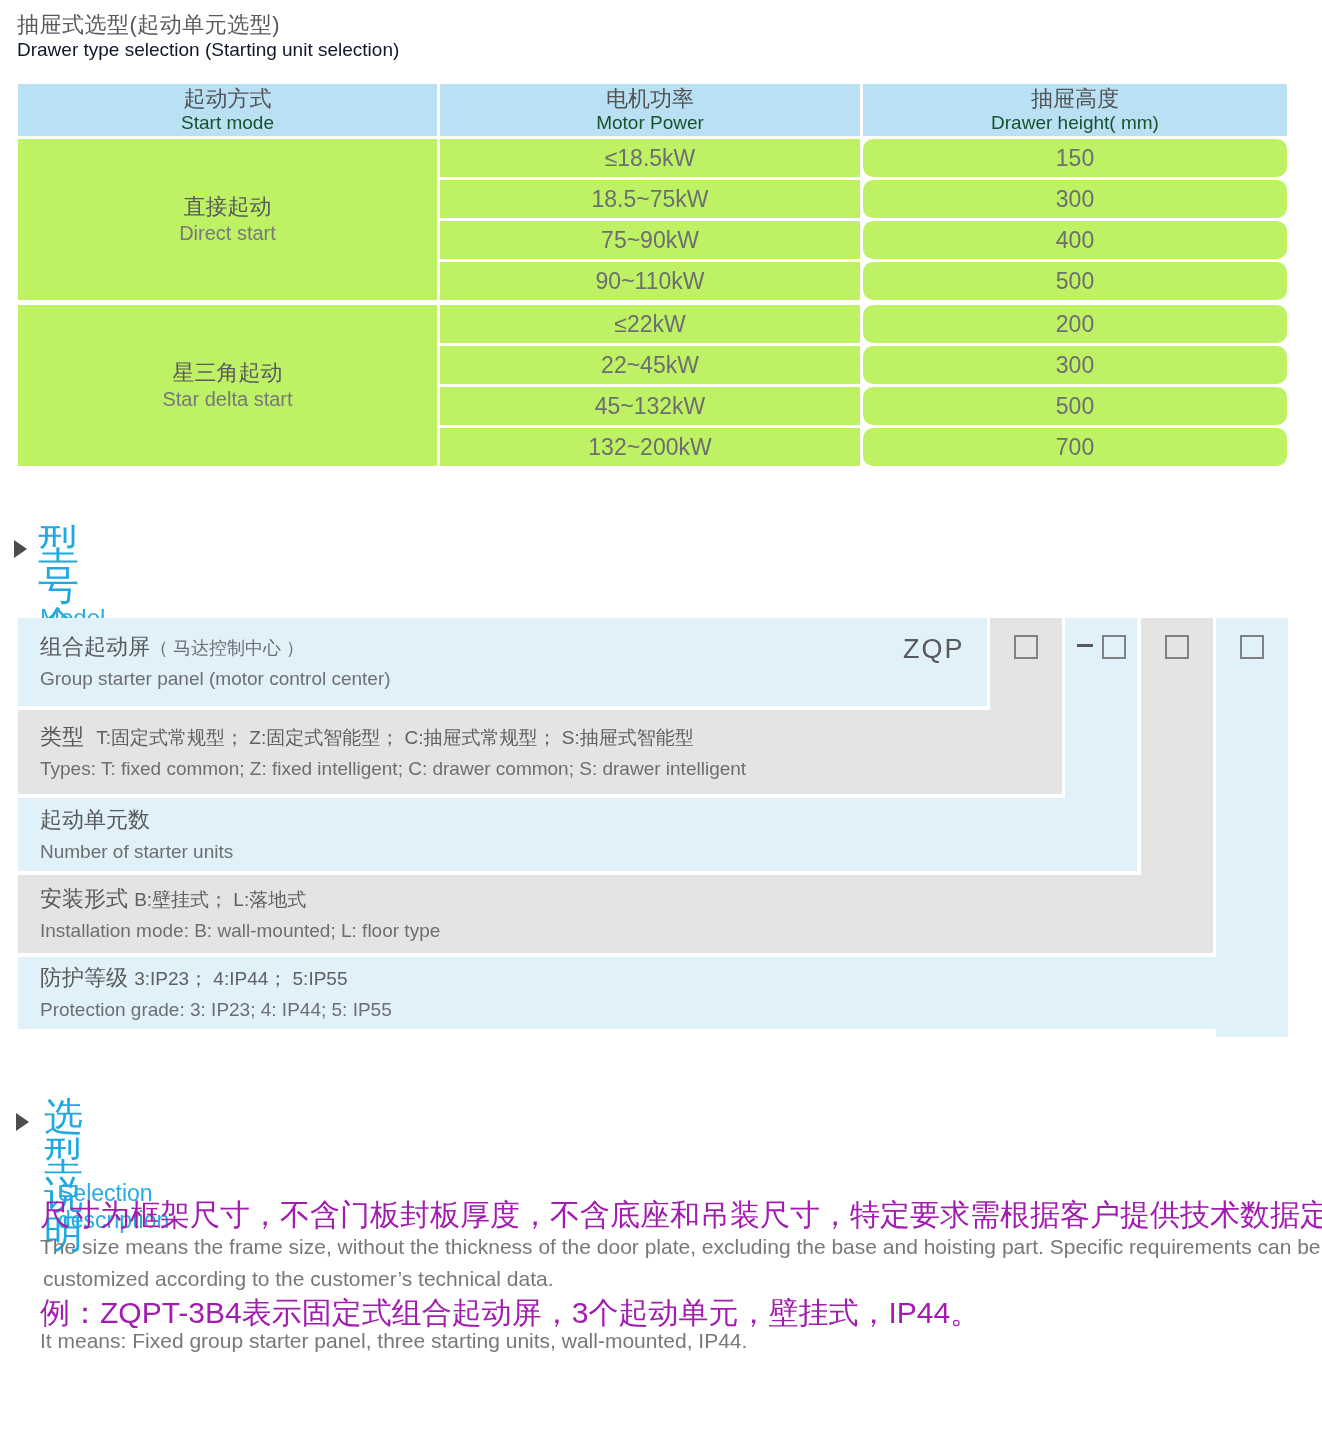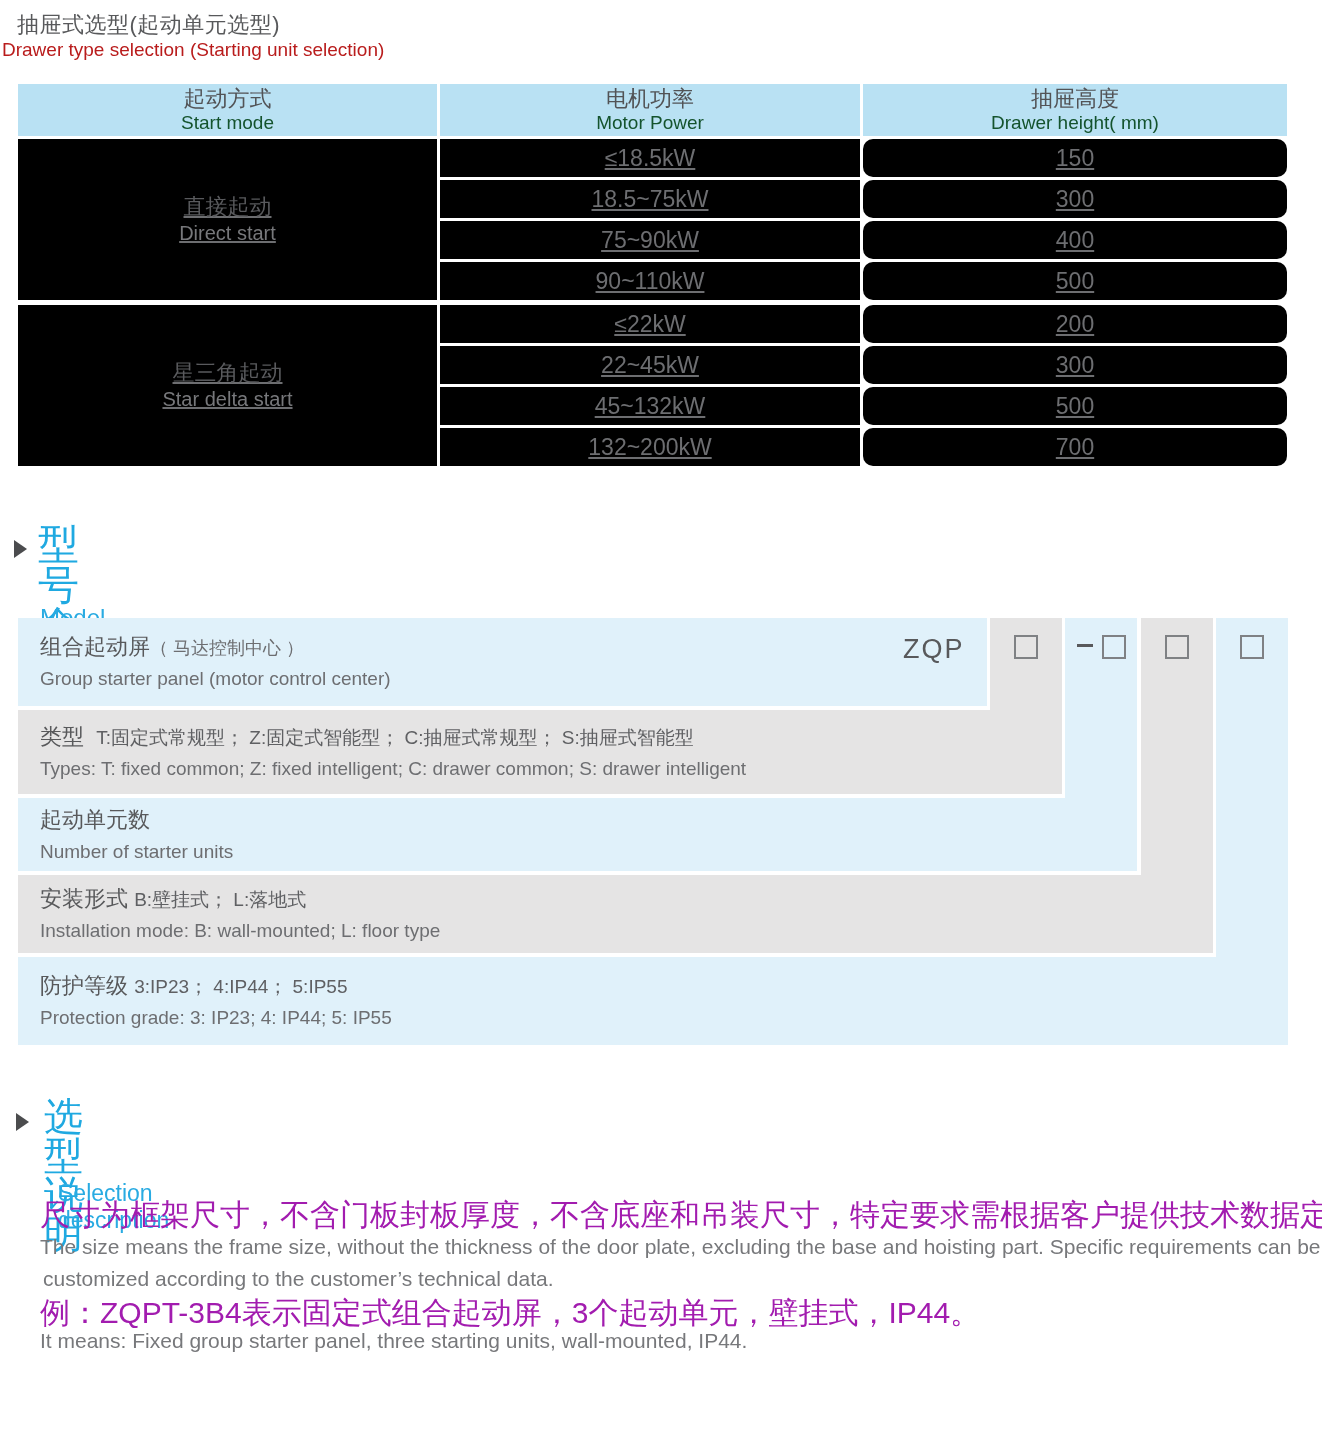--- a/index.html
+++ b/index.html
@@ -1,32 +1,32 @@
 <!DOCTYPE html>
 <html><head>
 <meta charset="utf-8">
 <style>
   html,body{margin:0;padding:0;background:#ffffff;}
   .page{position:relative;width:1322px;height:1436px;background:#ffffff;overflow:hidden;
         font-family:"Liberation Sans",sans-serif;color:#58595b;}
 
   
   .doc-title-zh{position:absolute;left:17px;top:10px;font-size:22px;color:#58595b;letter-spacing:.5px;}
-  .doc-title-en{position:absolute;left:2px;top:39px;font-size:19px;color:#b91c1c;}
+  .doc-title-en{position:absolute;left:17px;top:39px;font-size:19px;color:#0f172a;}
 
   
   .sel-table{position:absolute;left:18px;top:84px;width:1269px;}
   .thead{display:grid;grid-template-columns:419px 420px 424px;gap:3px;}
   .th{height:52px;background:#b9e1f3;display:flex;flex-direction:column;align-items:center;justify-content:center;line-height:1.12;}
   .th .zh{font-size:22px;color:#525356;}
   .th .en{font-size:19px;color:#14532d;}
   .tbody{display:flex;flex-direction:column;gap:5px;margin-top:3px;}
   .tgroup{display:grid;grid-template-columns:419px 420px 424px;grid-auto-rows:38px;gap:3px;}
-  .cell{background:#000000;display:flex;align-items:center;justify-content:center;
-        font-size:23px;color:#6d6e71;text-decoration:underline;}
+  .cell{background:#bef264;display:flex;align-items:center;justify-content:center;
+        font-size:23px;color:#6d6e71;}
   .mode-cell{grid-column:1;grid-row:1/5;flex-direction:column;line-height:1.25;}
   .mode-cell .zh{font-size:22px;color:#595a5d;}
   .mode-cell .en{font-size:20px;color:#77787b;}
   .pcell{grid-column:2;}
   .hcell{grid-column:3;border-radius:10px;}
 
   
   .sec-head{position:absolute;}
   .tri{position:absolute;width:0;height:0;border-top:9px solid transparent;border-bottom:9px solid transparent;
        border-left:13px solid #4b4c4e;}
@@ -146,21 +146,21 @@
       </div>
     </div>
 
     <div class="step gray" style="left:0;top:257px;width:1195px;height:78px;">
       <div class="band-text">
         <span class="n-zh"><span>安装形式</span>&nbsp;<span class="detail">B:壁挂式； L:落地式</span></span>
         <span class="n-en">Installation mode: B: wall-mounted; L: floor type</span>
       </div>
     </div>
 
-    <div class="step blue" style="left:0;top:339px;width:1270px;height:88px;">
+    <div class="step blue" style="left:0;top:339px;width:1270px;height:72px;">
       <div class="band-text">
         <span class="n-zh"><span>防护等级</span>&nbsp;<span class="detail">3:IP23； 4:IP44； 5:IP55</span></span>
         <span class="n-en">Protection grade: 3: IP23; 4: IP44; 5: IP55</span>
       </div>
     </div>
 
     <div class="colbox" style="left:972px;top:0;width:72px;">
         <span class="sq"></span>
       </div>
     <div class="colbox" style="left:1047px;top:0;width:72px;">

